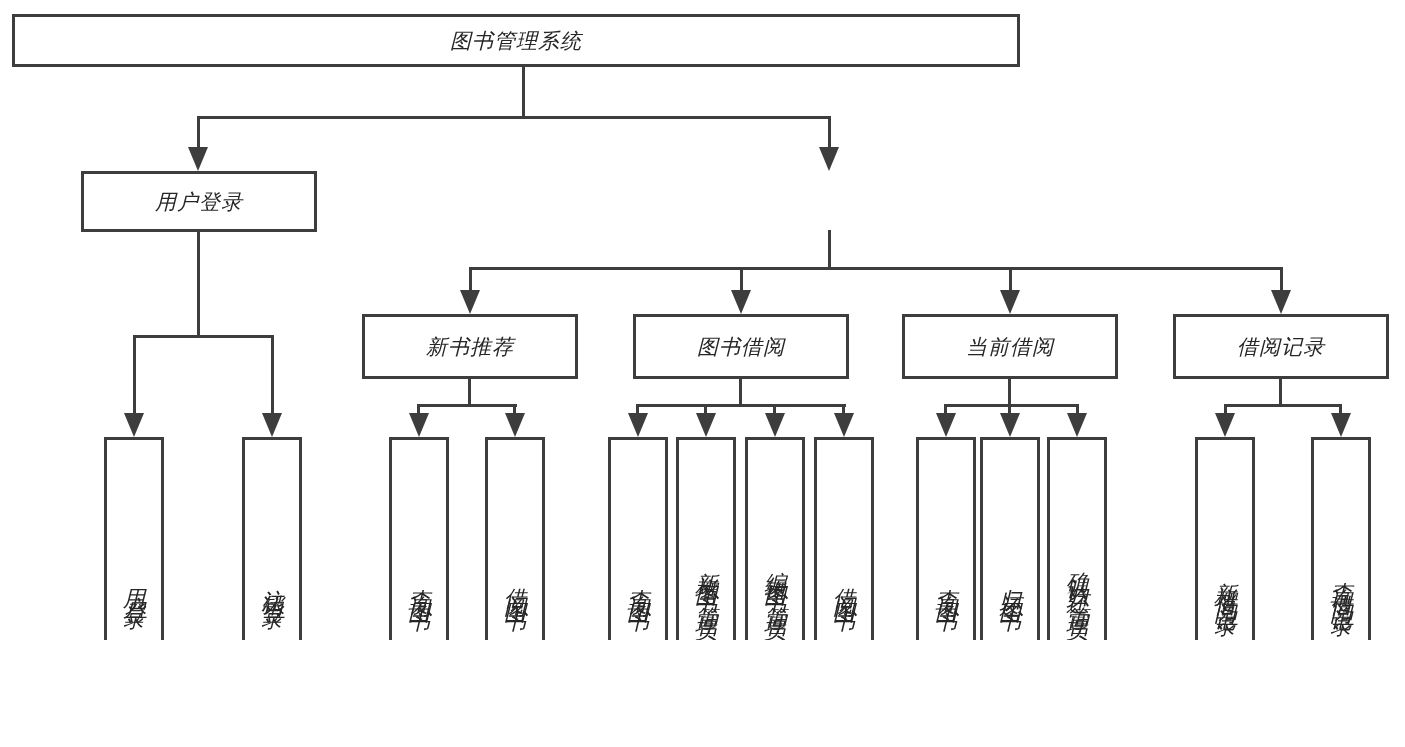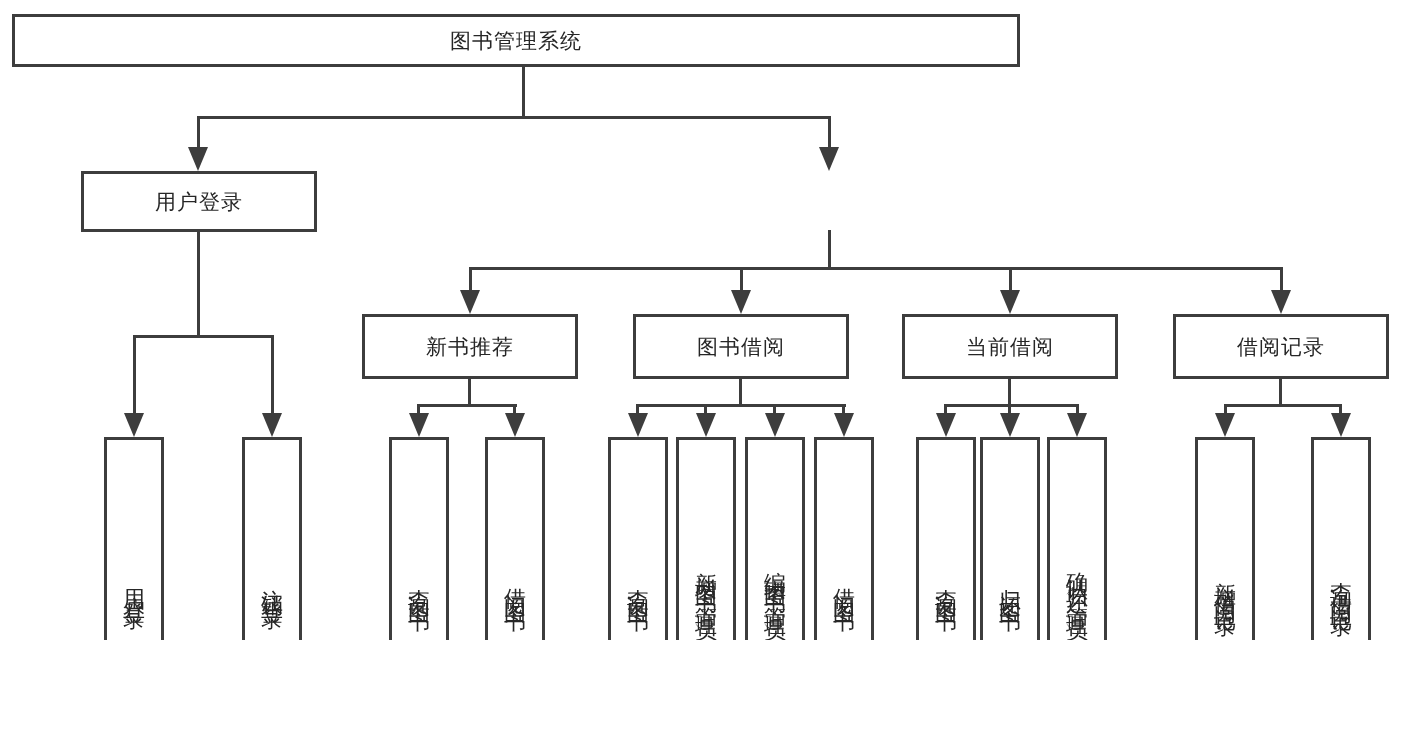--- a/index.html
+++ b/index.html
@@ -9,20 +9,21 @@
     --background:#ffffff;
   }
   *{margin:0;padding:0;box-sizing:border-box;}
   html,body{background:var(--background);}
   body{font-family:"Liberation Sans","DejaVu Sans",sans-serif;}
   .canvas{
     position:relative;
     width:1405px;height:640px;
     background:var(--background);
     overflow:hidden;
+    font-style:italic;
   }
   .box{
     position:absolute;
     background:#fff;
     border:3px solid var(--line);
     display:flex;
     align-items:center;
     justify-content:center;
     color:var(--text);
     font-size:21px;

